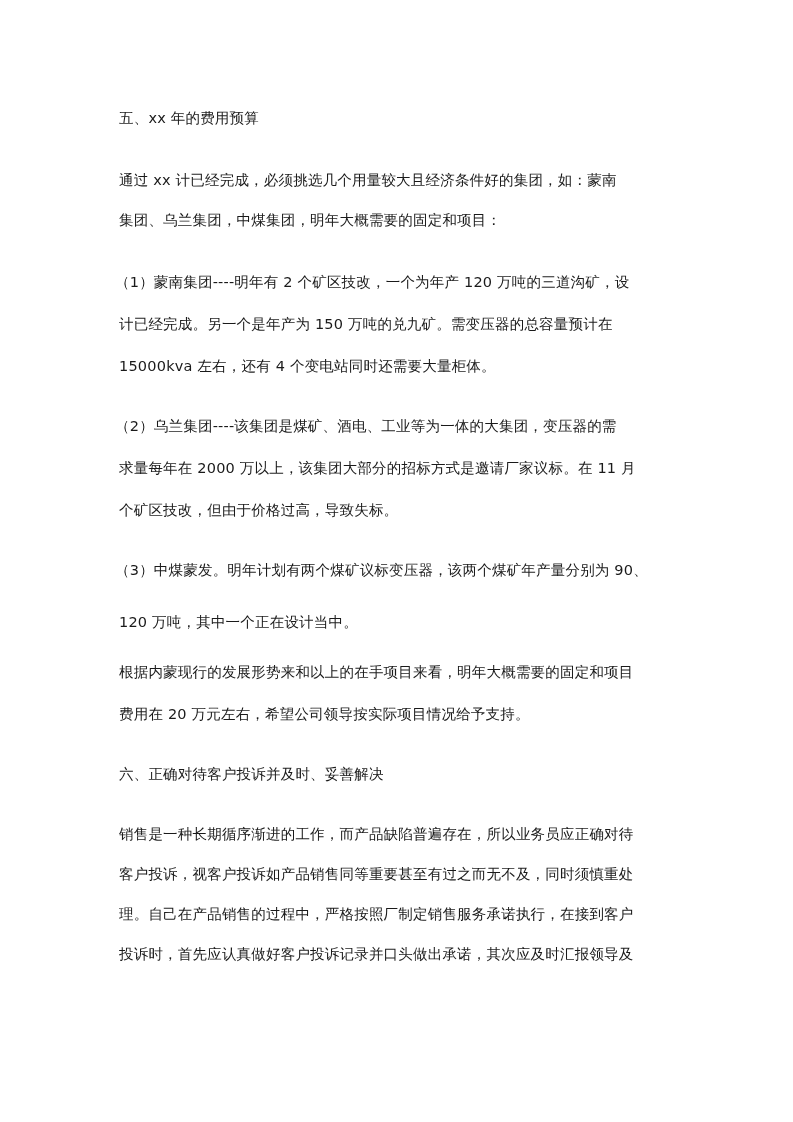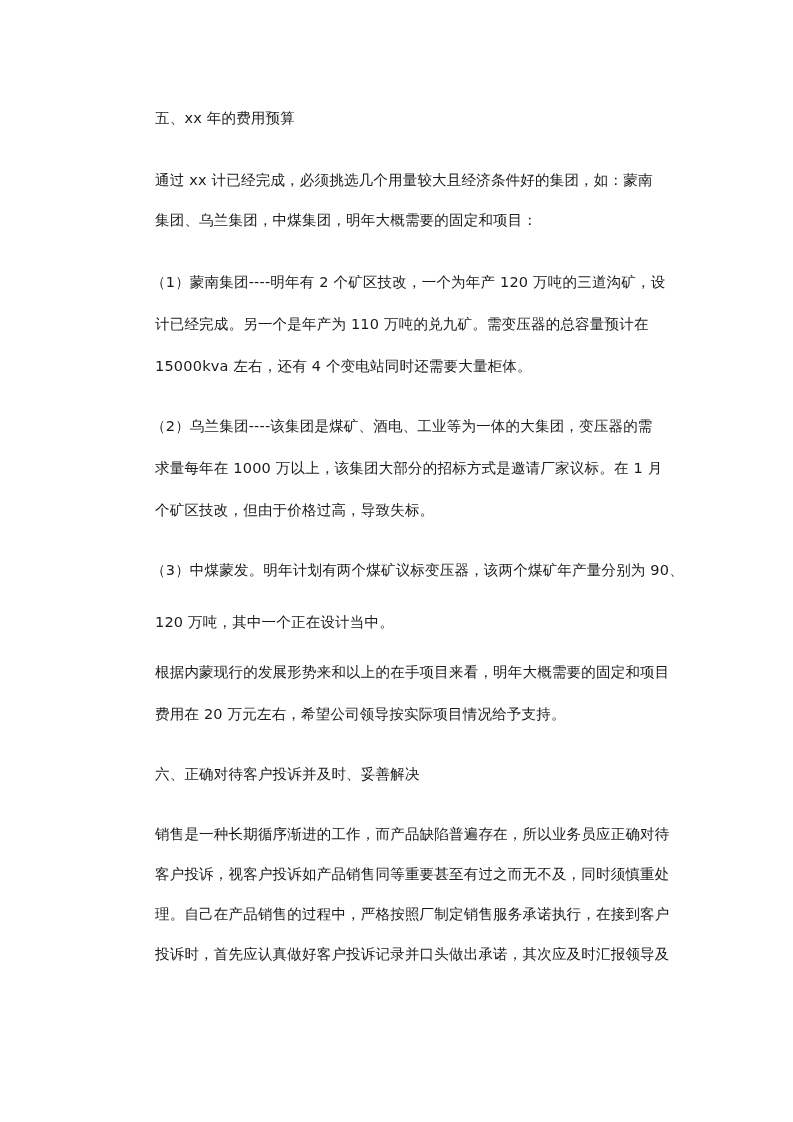--- a/index.html
+++ b/index.html
@@ -21,42 +21,41 @@
       top: 0;
       width: 556px;
     }
     .line {
       position: absolute;
       left: 0;
       white-space: nowrap;
       font-size: 14.5px;
       line-height: 20px;
       letter-spacing: 0.2px;
-      margin-left: 36px;
     }
     .indent {
       left: -4px;
     }
   </style>
 </head>
 <body>
 
 <div class="page">
 
   <div class="line" style="top:108px">五、xx 年的费用预算</div>
 
   <div class="line" style="top:170px">通过 xx 计已经完成，必须挑选几个用量较大且经济条件好的集团，如：蒙南</div>
   <div class="line" style="top:210px">集团、乌兰集团，中煤集团，明年大概需要的固定和项目：</div>
 
   <div class="line indent" style="top:272px">（1）蒙南集团----明年有 2 个矿区技改，一个为年产 120 万吨的三道沟矿，设</div>
-  <div class="line" style="top:314px">计已经完成。另一个是年产为 110 万吨的兑九矿。需变压器的总容量预计在</div>
+  <div class="line" style="top:314px">计已经完成。另一个是年产为 150 万吨的兑九矿。需变压器的总容量预计在</div>
   <div class="line" style="top:356px">15000kva 左右，还有 4 个变电站同时还需要大量柜体。</div>
 
   <div class="line indent" style="top:416px">（2）乌兰集团----该集团是煤矿、酒电、工业等为一体的大集团，变压器的需</div>
-  <div class="line" style="top:458px">求量每年在 1000 万以上，该集团大部分的招标方式是邀请厂家议标。在 1 月</div>
+  <div class="line" style="top:458px">求量每年在 2000 万以上，该集团大部分的招标方式是邀请厂家议标。在 11 月</div>
   <div class="line" style="top:500px">个矿区技改，但由于价格过高，导致失标。</div>
 
   <div class="line indent" style="top:560px">（3）中煤蒙发。明年计划有两个煤矿议标变压器，该两个煤矿年产量分别为 90、</div>
   <div class="line" style="top:612px">120 万吨，其中一个正在设计当中。</div>
 
   <div class="line" style="top:662px">根据内蒙现行的发展形势来和以上的在手项目来看，明年大概需要的固定和项目</div>
   <div class="line" style="top:704px">费用在 20 万元左右，希望公司领导按实际项目情况给予支持。</div>
 
   <div class="line" style="top:764px">六、正确对待客户投诉并及时、妥善解决</div>
 

